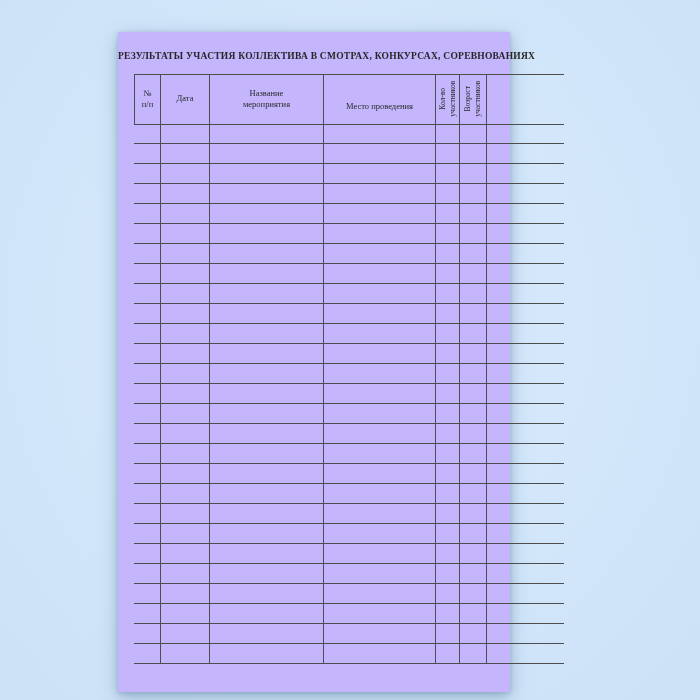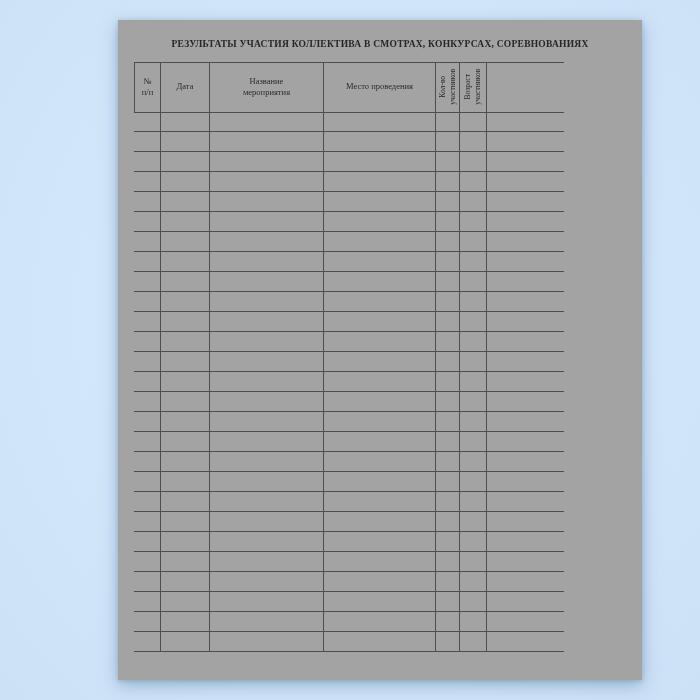--- a/index.html
+++ b/index.html
@@ -9,24 +9,24 @@
     height: 700px;
     overflow: hidden;
   }
   body {
     background: radial-gradient(ellipse at 50% 45%, #d9ebfc 0%, #d2e6fa 60%, #cce1f6 100%);
     font-family: "Liberation Serif", "DejaVu Serif", serif;
   }
   .doc-page {
     position: absolute;
     left: 118px;
-    top: 20px;
-    width: 524px;
+    top: 32px;
+    width: 392px;
     height: 660px;
-    background: #a3a3a3;
+    background: #c4b5fd;
     box-shadow: 0 5px 16px rgba(90, 125, 160, 0.50),
                 0 1px 4px  rgba(90, 125, 160, 0.35);
   }
   .doc-title {
     position: absolute;
     left: 0;
     top: 19px;
     width: 100%;
     text-align: center;
     font-size: 9.5px;
@@ -81,21 +81,21 @@
     text-align: center;
     font-size: 8.5px;
     line-height: 1.35;
     color: #2b2b2b;
     white-space: pre-line;
     overflow: hidden;
   }
   .hc1 { left: 1px;   width: 25px; }
   .hc2 { left: 27px;  width: 48px; }
   .hc3 { left: 76px;  width: 113px; }
-  .hc4 { left: 190px; width: 111px; }
+  .hc4 { left: 190px; width: 111px; margin-top: 8px; }
   .hc5 { left: 302px; width: 23px; }
   .hc6 { left: 326px; width: 26px; }
   .hc7 { left: 353px; width: 77px; }
   .vtext {
     transform: rotate(-90deg);
     width: 48px;
     text-align: center;
     font-size: 7.5px;
     line-height: 1.3;
     white-space: pre-line;

